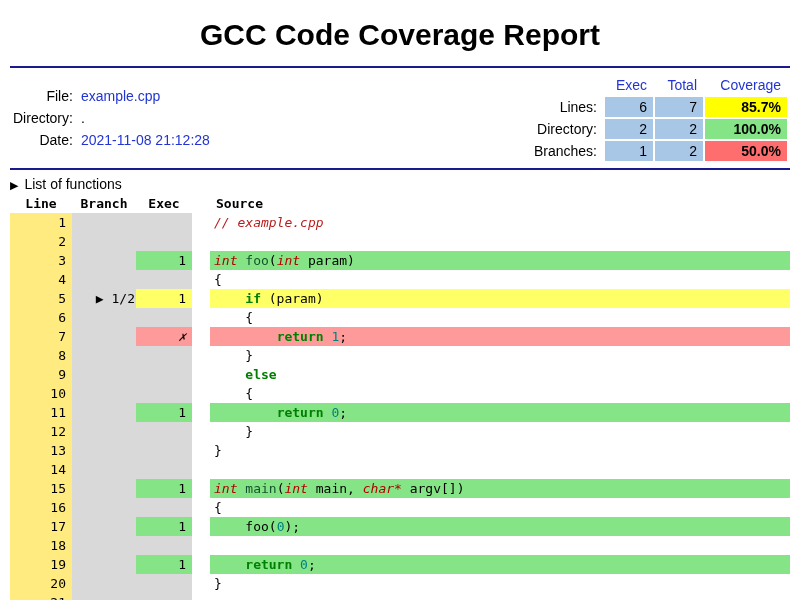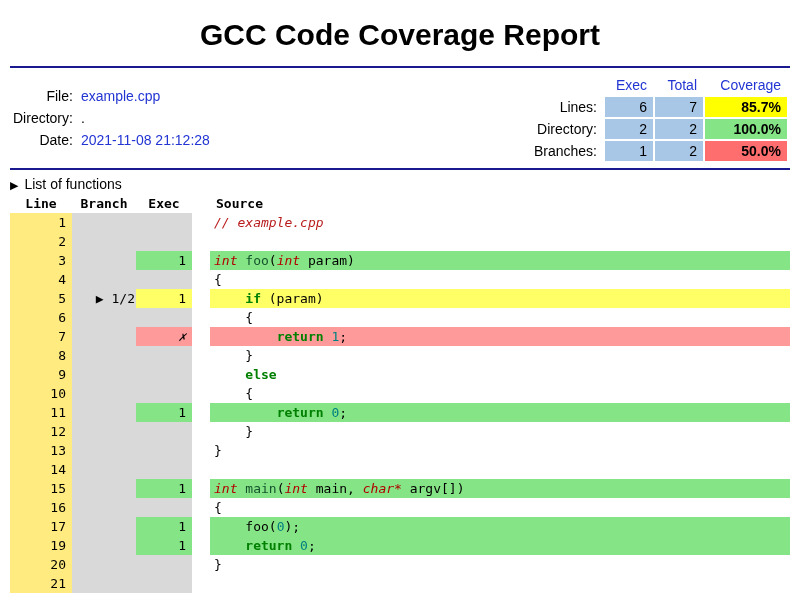--- a/index.html
+++ b/index.html
@@ -289,20 +289,27 @@
         <td class="col-src "><span>{</span></td>
       </tr>
       <tr>
         <td class="col-line">17</td>
         <td class="col-branch"></td>
         <td class="col-exec exec-hit">1</td>
         <td class="col-gap"></td>
         <td class="col-src src-hit"><span>    foo(</span><span class="tk-num">0</span><span>);</span></td>
       </tr>
       <tr>
+        <td class="col-line">18</td>
+        <td class="col-branch"></td>
+        <td class="col-exec "></td>
+        <td class="col-gap"></td>
+        <td class="col-src "></td>
+      </tr>
+      <tr>
         <td class="col-line">19</td>
         <td class="col-branch"></td>
         <td class="col-exec exec-hit">1</td>
         <td class="col-gap"></td>
         <td class="col-src src-hit"><span>    </span><span class="tk-kw">return</span><span> </span><span class="tk-num">0</span><span>;</span></td>
       </tr>
       <tr>
         <td class="col-line">20</td>
         <td class="col-branch"></td>
         <td class="col-exec "></td>

